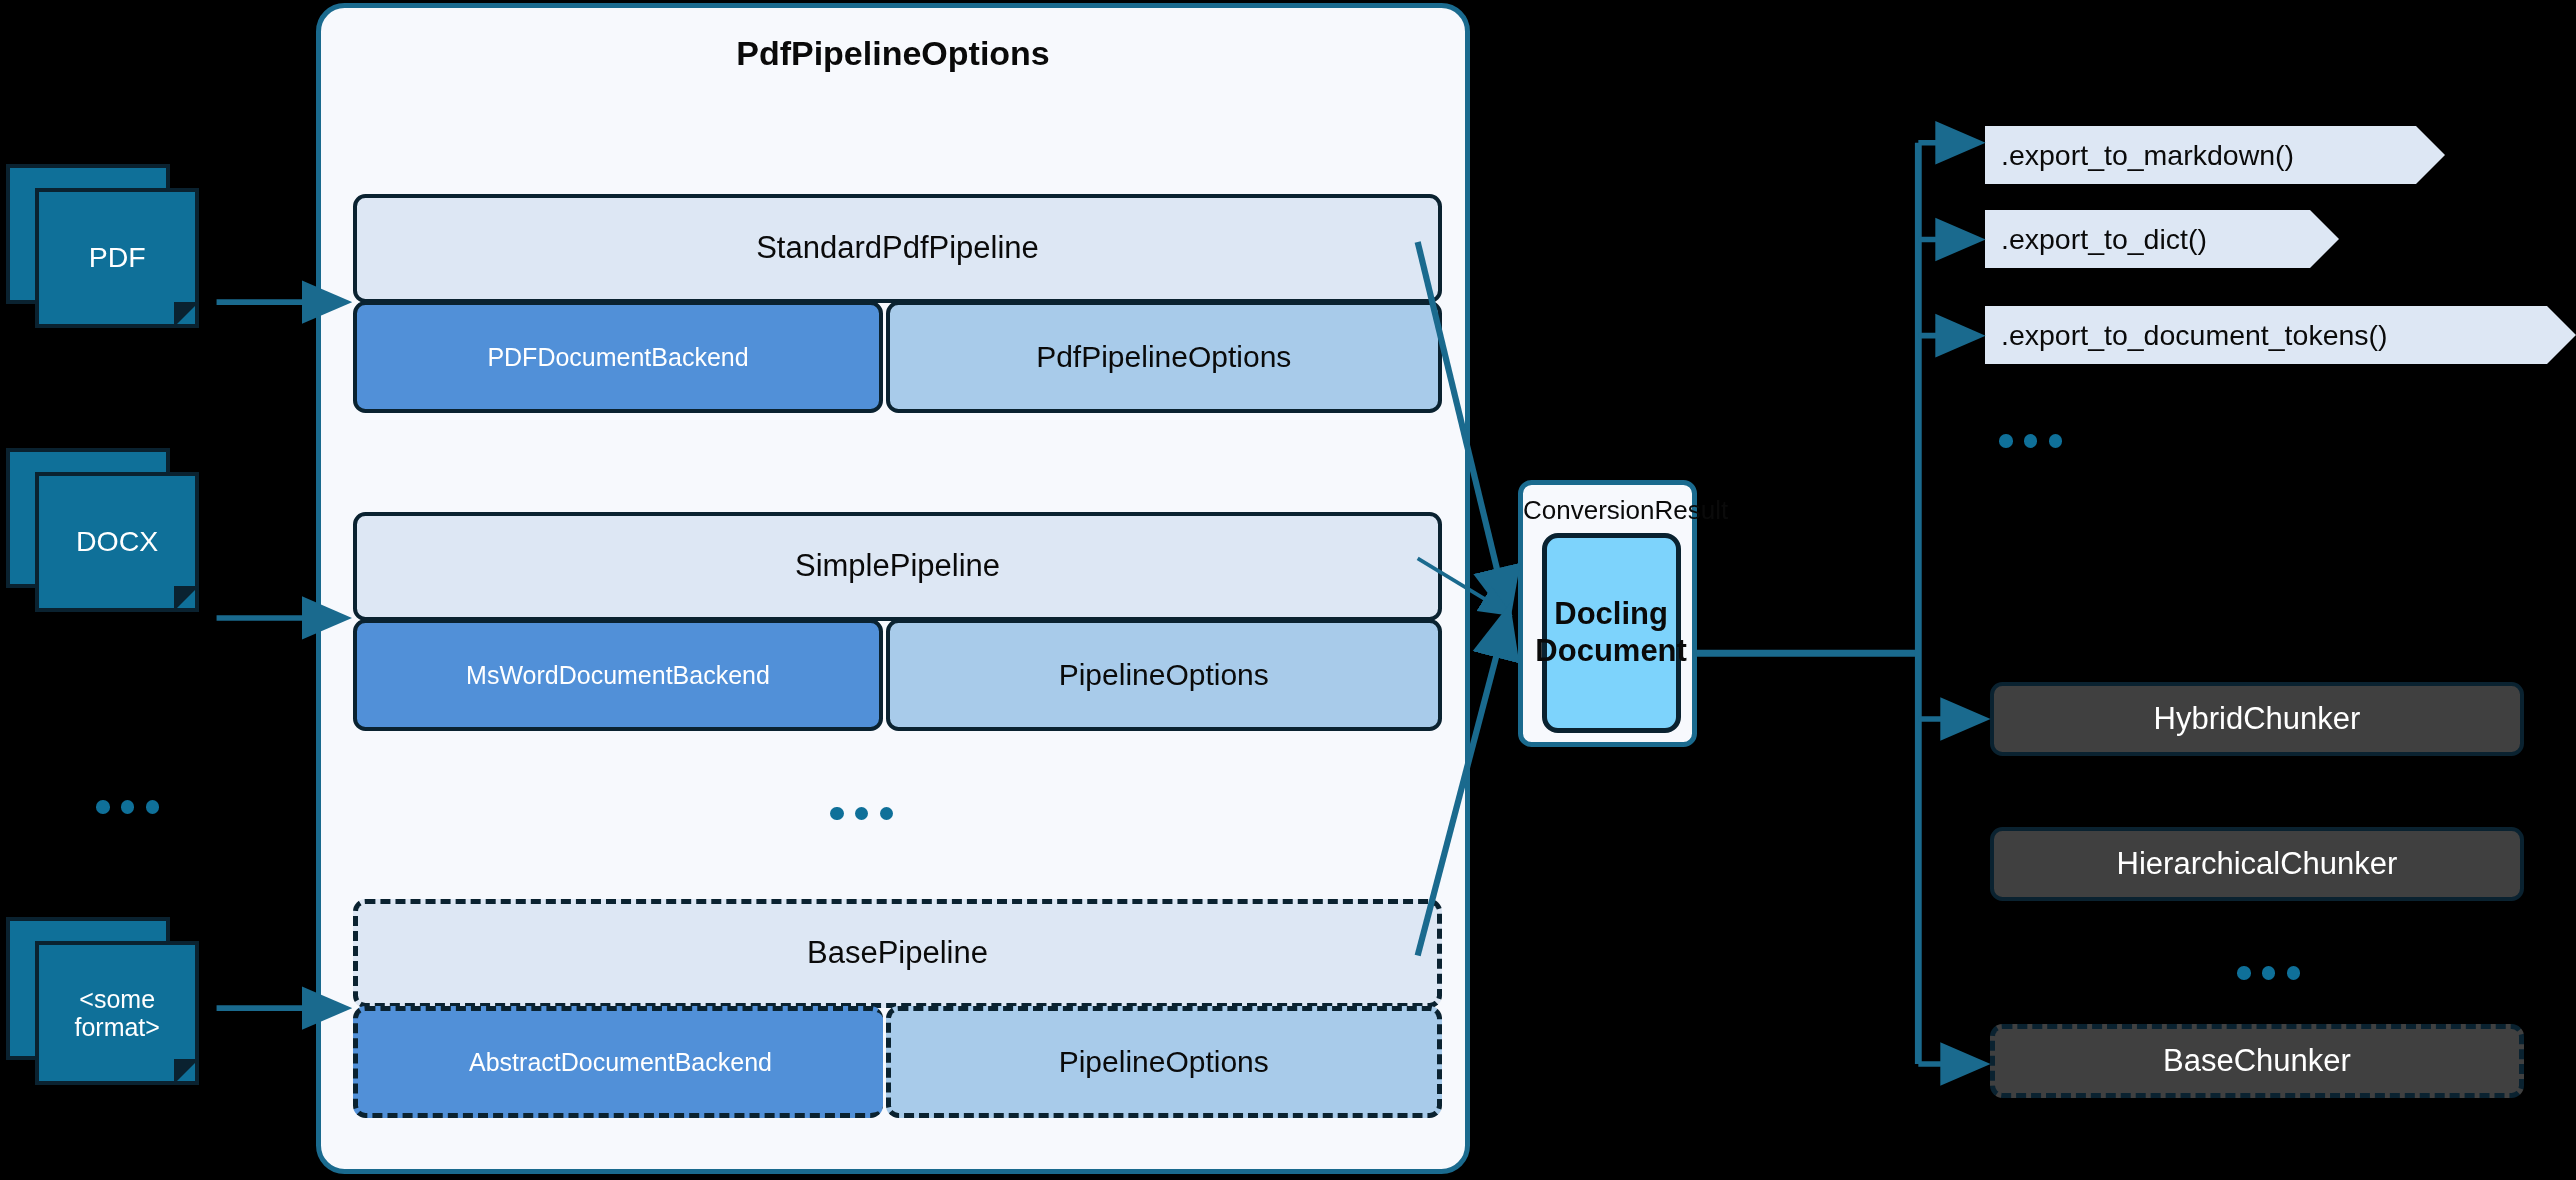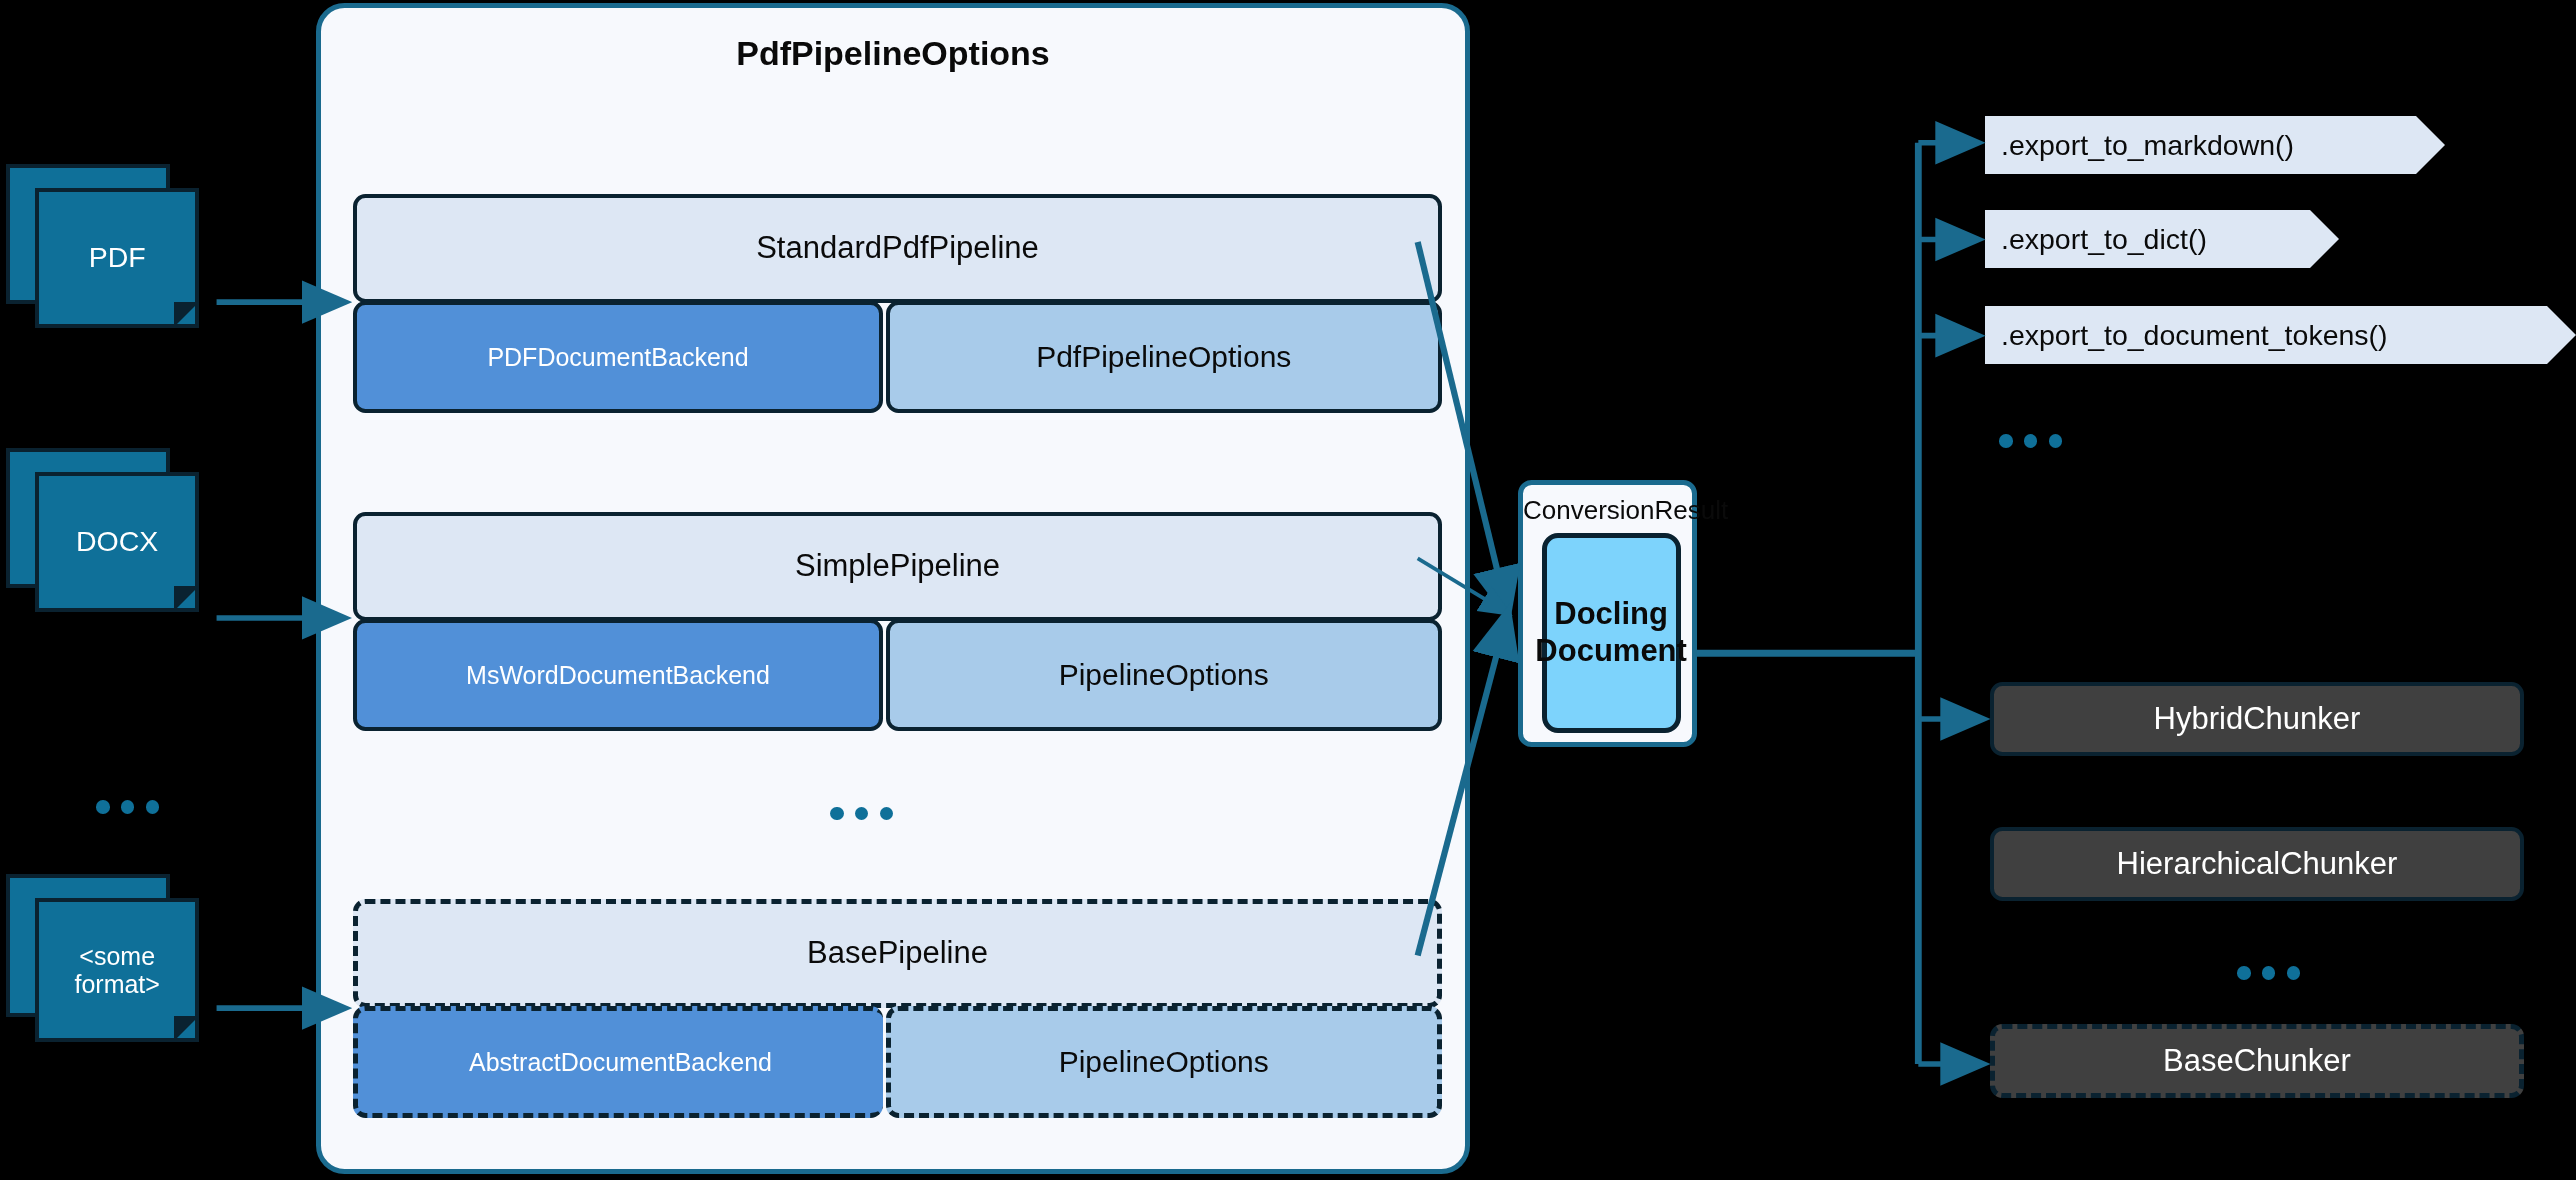--- a/index.html
+++ b/index.html
@@ -91,21 +91,21 @@
   </div>
   <div class="doc-fold" style="left:168px;top:138px;border-left:25.4px solid #0a2230;border-bottom:25.4px solid transparent;"></div>
 </div>
 
 <div class="dots" style="left:96px;top:800px;">
     <i></i>
     <i></i>
     <i></i>
   </div>
 
-<div class="doc-stack" style="left:6.2px;top:874px;width:211px;height:144px;">
+<div class="doc-stack" style="left:6.2px;top:917px;width:211px;height:144px;">
   <div class="doc-back" style="width:164px;height:143px;"></div>
   <div class="doc-front" style="left:29px;top:23.6px;width:164px;height:144px;font-size:25px;flex-direction:column;">
     <span>&lt;some</span>
     <span>format&gt;</span>
   </div>
   <div class="doc-fold" style="left:168px;top:142px;border-left:25.4px solid #0a2230;border-bottom:25.4px solid transparent;"></div>
 </div>
 
 <div id="converter">
   <div id="converter-title">PdfPipelineOptions</div>
@@ -162,21 +162,21 @@
 <div id="conv-result">
   <div id="conv-result-label">ConversionResult</div>
   <div id="docling-doc">
     <span>
       <span>Docling</span><br>
       <span>Document</span>
     </span>
   </div>
 </div>
 
-<div class="export-tag" style="left:1985px;top:116px;width:460px;">
+<div class="export-tag" style="left:1985px;top:126px;width:460px;">
   <span>.export_to_markdown()</span>
 </div>
 <div class="export-tag" style="left:1985px;top:210px;width:354px;">
   <span>.export_to_dict()</span>
 </div>
 <div class="export-tag" style="left:1985px;top:306px;width:591px;">
   <span>.export_to_document_tokens()</span>
 </div>
 <div class="dots" style="left:1999px;top:434px;">
     <i></i>

